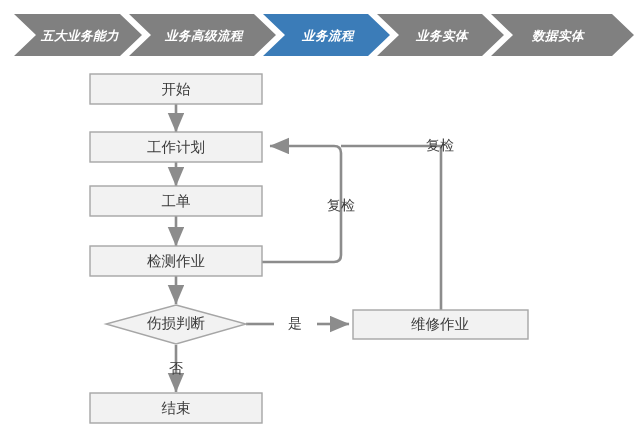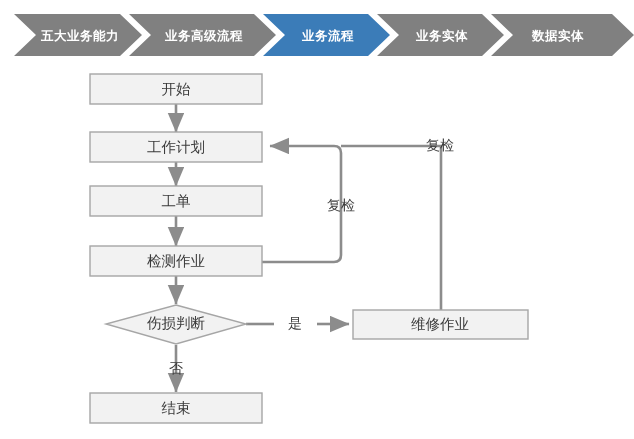--- a/index.html
+++ b/index.html
@@ -15,20 +15,21 @@
     font-family: "DejaVu Sans", "Liberation Sans", sans-serif;
   }
 
   
   #breadcrumb {
     position: absolute;
     left: 0;
     top: 14px;
     width: 634px;
     height: 42px;
+    font-style: italic;
   }
   #breadcrumb svg {
     display: block;
   }
   .chev-label {
     font-size: 12.5px;
     font-weight: bold;
     fill: #ffffff;
     text-anchor: middle;
     dominant-baseline: middle;

